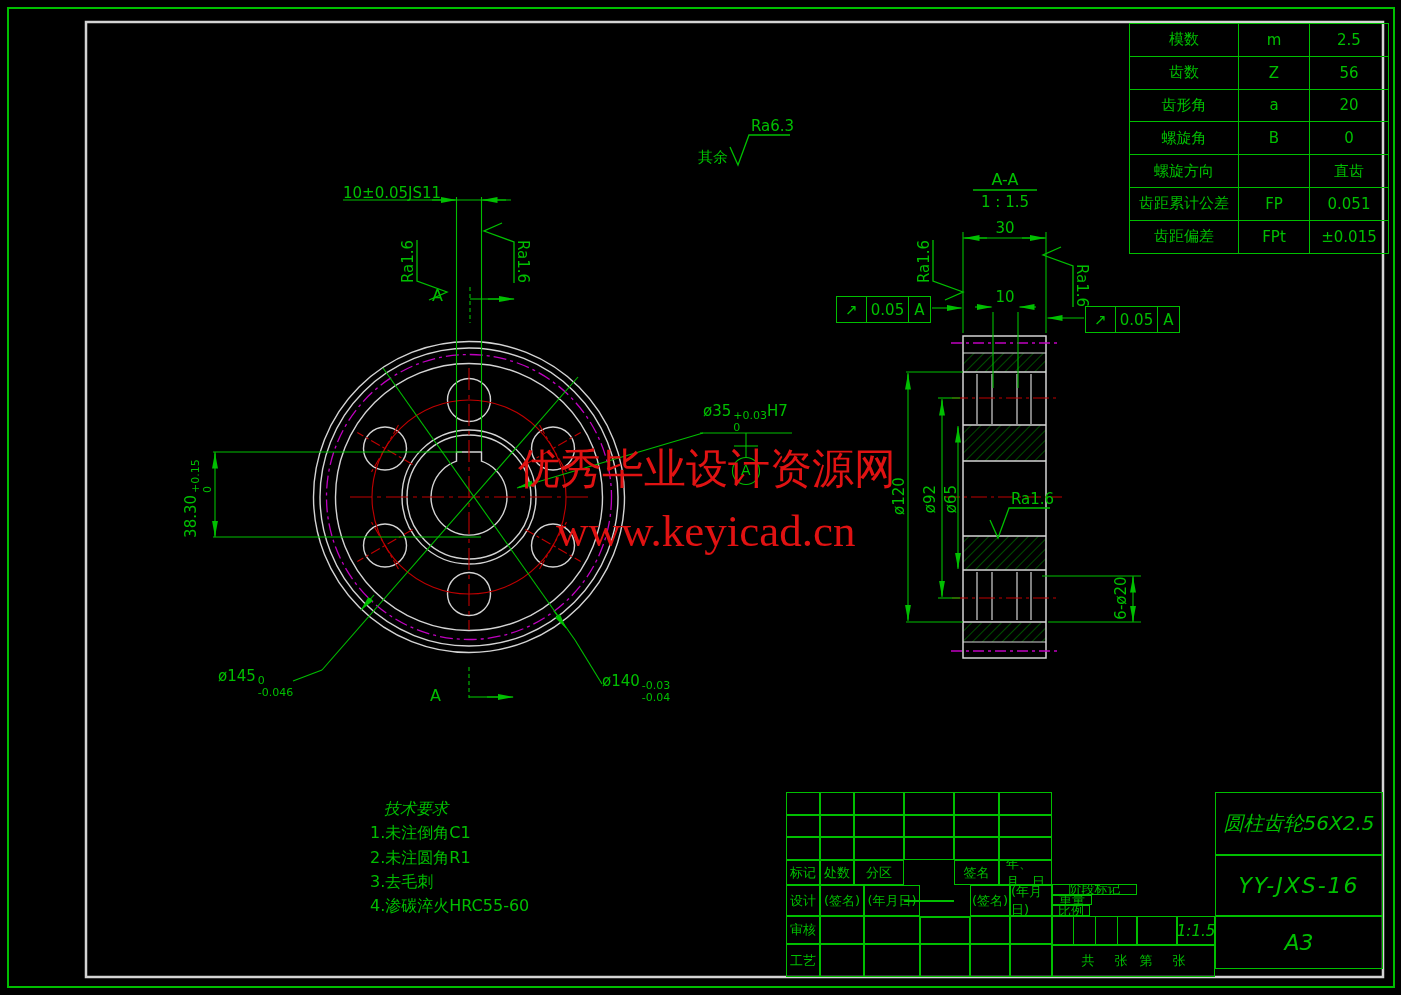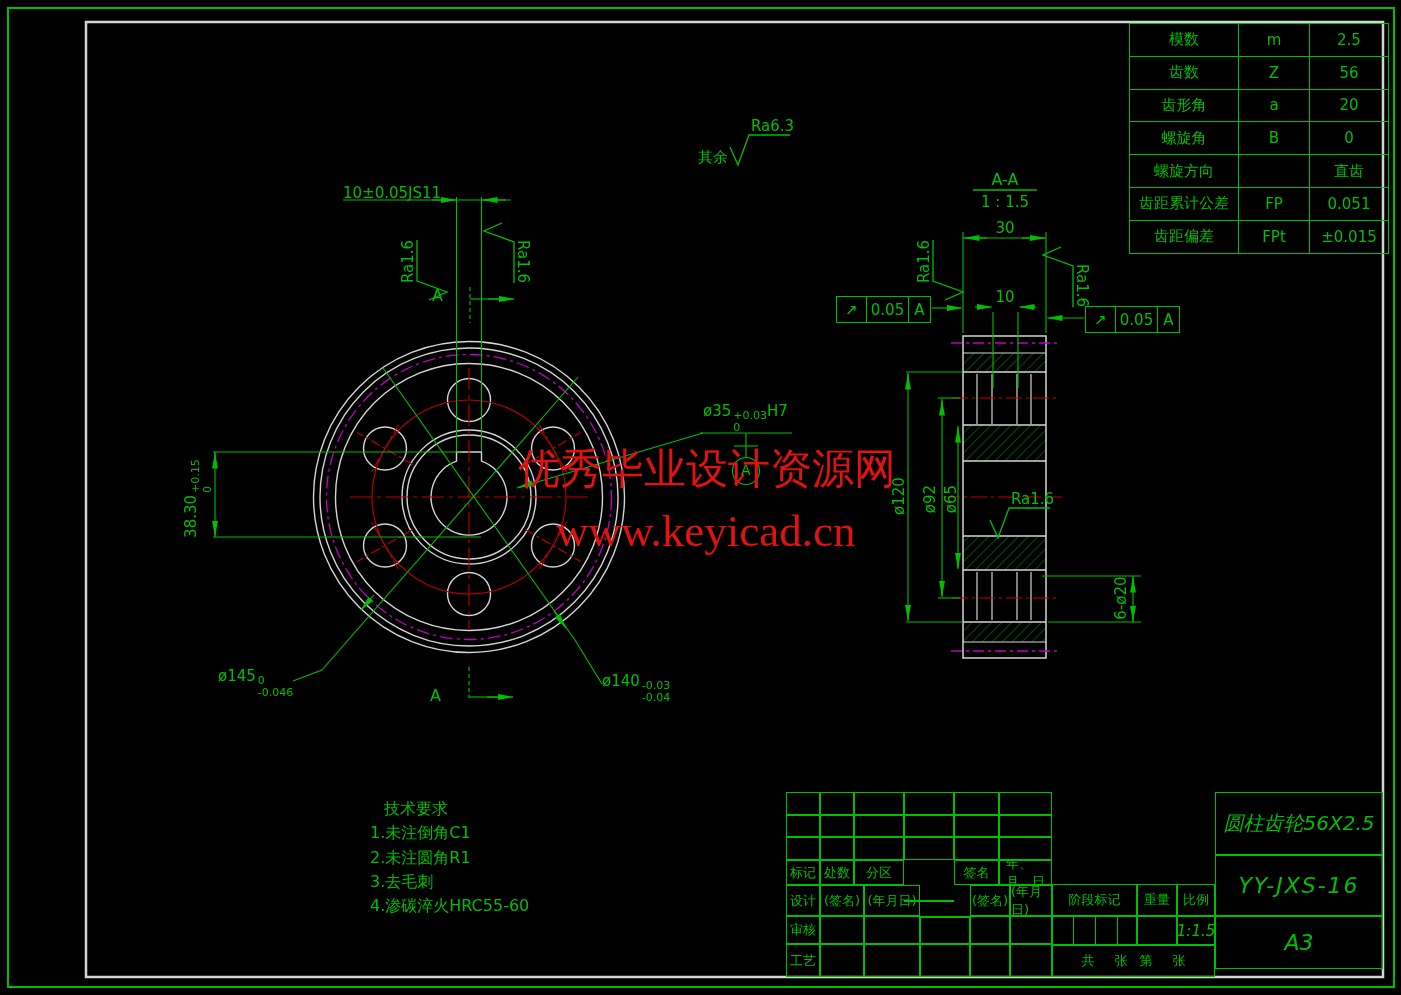--- a/index.html
+++ b/index.html
@@ -18,21 +18,21 @@
              padding:0;height:31.8px;overflow:hidden;}
   .pt-c1{width:108px;} .pt-c2{width:70px;} .pt-c3{width:78px;}
   .tolframe{position:absolute;display:flex;height:25px;border:1.5px solid #00bf00;
             color:#00bf00;font-size:15px;align-items:stretch;z-index:3;background:#000;}
   .tolframe span{display:flex;align-items:center;justify-content:center;}
   .tf-a{width:29px;border-right:1.5px solid #00bf00;}
   .tf-b{width:41px;border-right:1.5px solid #00bf00;}
   .tf-c{width:21px;}
   .techreq{position:absolute;left:370px;top:797px;color:#00bf00;font-size:16px;
            line-height:1.52;z-index:3;}
-  .techreq .tr-title{padding-left:14px;}
+  .techreq .tr-title{padding-left:14px;font-style:italic;}
   .wm{position:absolute;color:#e01212;font-family:"Liberation Serif","DejaVu Serif",serif;
       z-index:2;white-space:nowrap;}
   #tblock{position:absolute;left:786px;top:792px;width:597px;height:185px;z-index:3;}
   .tcell{position:absolute;border:1px solid #00bf00;box-sizing:border-box;color:#00bf00;
          display:flex;align-items:center;justify-content:center;font-size:13px;overflow:hidden;}
   .grow{position:absolute;display:flex;}
   .grow .gc{border:1px solid #00bf00;box-sizing:border-box;color:#00bf00;font-size:13px;
             display:flex;align-items:center;justify-content:center;overflow:hidden;}
   .ital{font-style:italic;}
   .stair{position:absolute;top:0;bottom:0;border-left:1.5px solid #00bf00;}
@@ -408,21 +408,21 @@
   <div class="grow" style="left:0;top:152px;width:266px;height:33px;">
     <div class="gc" style="width:34px;">工艺</div>
     <div class="gc" style="width:44px;"></div>
         <div class="gc" style="width:56px;"></div>
     <div class="gc" style="width:50px;"></div>
         <div class="gc" style="width:40px;"></div>
         <div class="gc" style="width:42px;"></div>
   </div>
 
 
-  <div class="grow" style="left:266px;top:92px;width:163px;height:32px;">
+  <div class="grow" style="left:266px;top:92px;width:163px;height:32px;flex-direction:column;">
     <div class="gc" style="width:85px;">阶段标记</div>
     <div class="gc" style="width:40px;">重量</div>
     <div class="gc" style="width:38px;">比例</div>
   </div>
 
   <div class="grow" style="left:266px;top:124px;width:163px;height:29px;">
     <div class="gc" style="width:85px;position:relative;">
       <div class="stair" style="left:20px;"></div>
           <div class="stair" style="left:42px;"></div>
           <div class="stair" style="left:64px;"></div>

